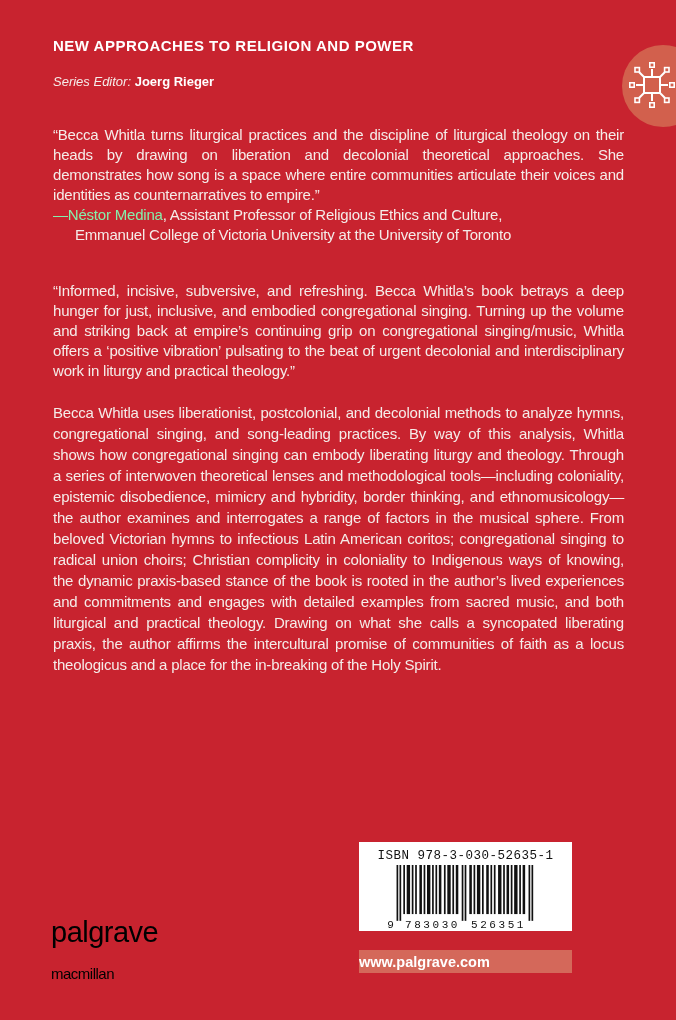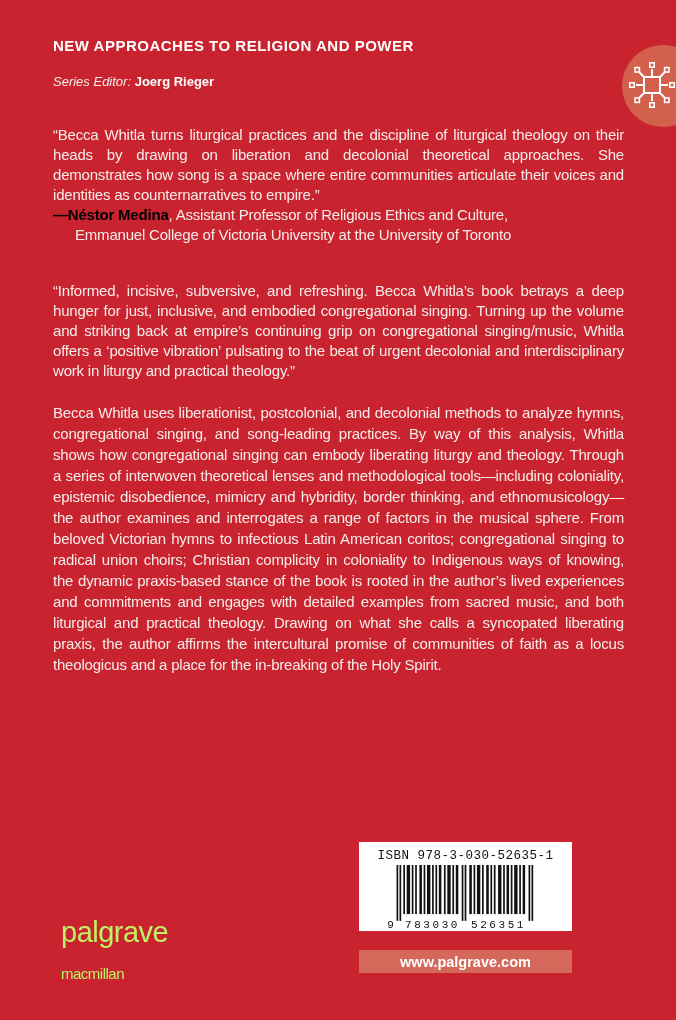--- a/index.html
+++ b/index.html
@@ -42,21 +42,21 @@
     font-size: 15px;
     line-height: 20px;
     letter-spacing: -0.2px;
     text-align: justify;
   }
   .attribution {
     font-size: 15px;
     line-height: 20px;
     letter-spacing: -0.2px;
   }
-  .attribution .name { font-weight: bold; color: #000000; }
+  .attribution .name { font-weight: normal; color: #86efac; }
   .attribution .cont { padding-left: 22px; }
 
   .description {
     margin-top: 21px;
     font-size: 15px;
     line-height: 21px;
     letter-spacing: -0.2px;
     text-align: justify;
   }
   .bio {
@@ -80,23 +80,23 @@
   }
   .series-emblem svg {
     position: absolute;
     left: 7px;
     top: 17px;
   }
 
   
   .publisher-logo {
     position: absolute;
-    left: 61px;
+    left: 51px;
     top: 918px;
-    color: #bef264;
+    color: #000000;
     line-height: 1;
   }
   .logo-line1 { font-size: 29px; letter-spacing: -0.5px; }
   .logo-line2 { font-size: 15px; letter-spacing: -0.5px; margin-top: 19px; }
 
   
   .barcode-box {
     position: absolute;
     left: 359px;
     top: 842px;
@@ -119,21 +119,20 @@
 
   .website-bar {
     position: absolute;
     left: 359px;
     top: 950px;
     width: 213px;
     height: 23px;
     background: #D4685A;
     display: flex;
     align-items: center;
-    justify-content: center;
   }
   .website-bar span {
     color: #FFFFFF;
     font-weight: bold;
     font-size: 14.5px;
   }
 </style>
 </head>
 <body>
 

